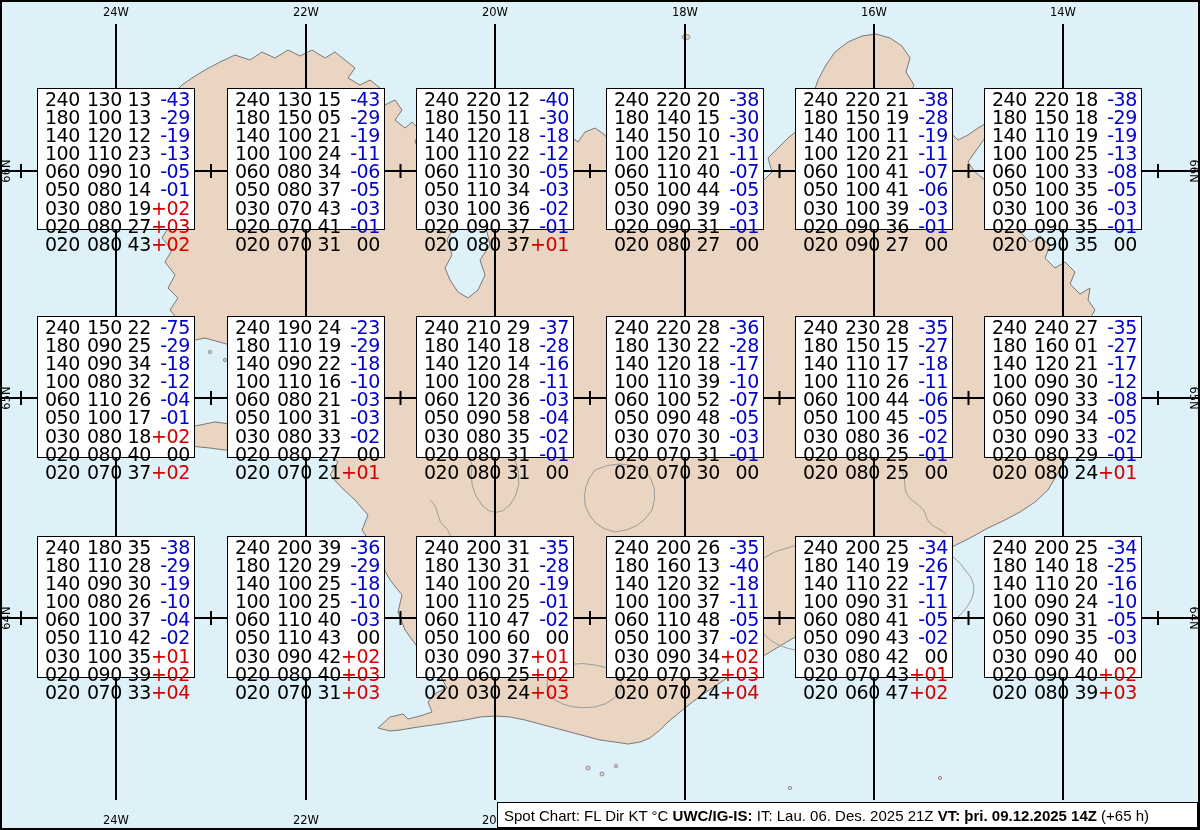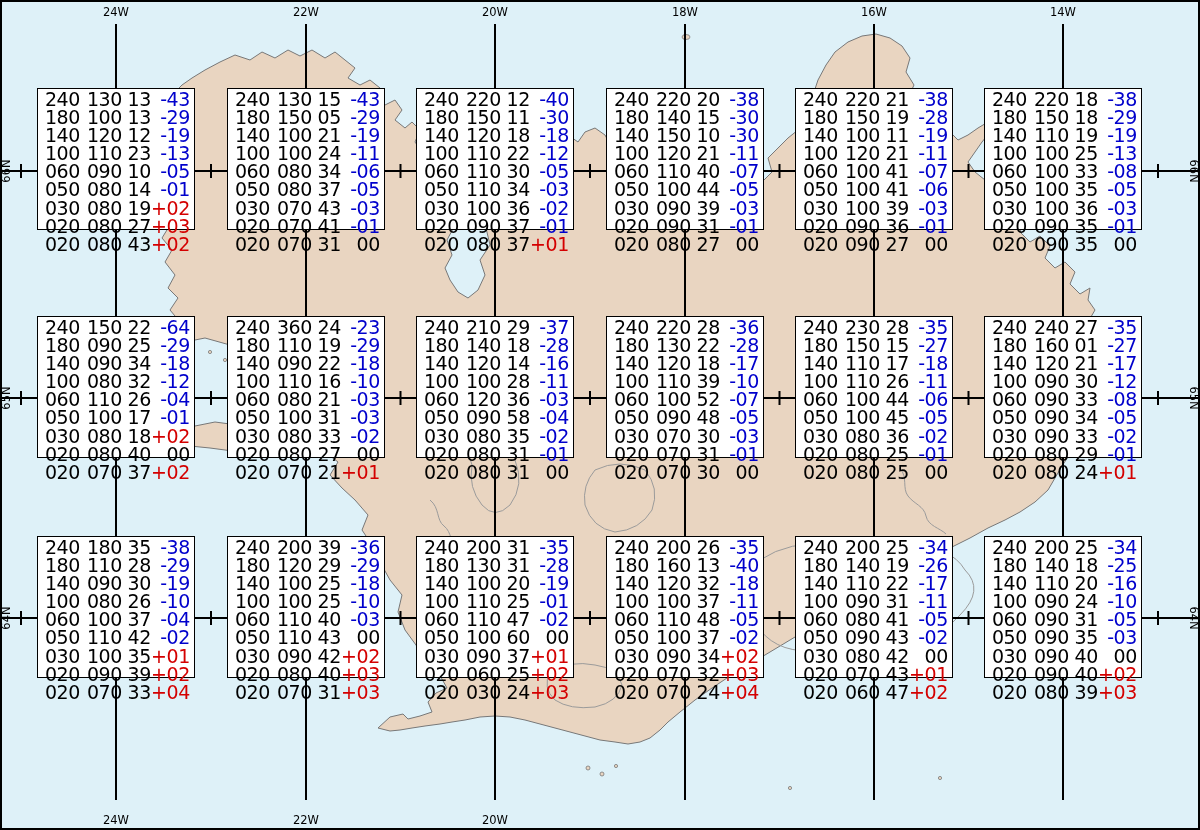--- a/index.html
+++ b/index.html
@@ -444,21 +444,21 @@
           <span class="cell">090</span>
           <span class="cell">35</span>
           <span class="cell">00</span>
         </div>
       </div>
       <div class="box" style="left: 37px; top: 316px;">
         <div class="drow">
           <span class="cell">240</span>
           <span class="cell">150</span>
           <span class="cell">22</span>
-          <span class="cell neg">-64</span>
+          <span class="cell neg">-75</span>
         </div>
         <div class="drow">
           <span class="cell">180</span>
           <span class="cell">090</span>
           <span class="cell">25</span>
           <span class="cell neg">-29</span>
         </div>
         <div class="drow">
           <span class="cell">140</span>
           <span class="cell">090</span>
@@ -498,21 +498,21 @@
         <div class="drow">
           <span class="cell">020</span>
           <span class="cell">070</span>
           <span class="cell">37</span>
           <span class="cell pos">+02</span>
         </div>
       </div>
       <div class="box" style="left: 227px; top: 316px;">
         <div class="drow">
           <span class="cell">240</span>
-          <span class="cell">360</span>
+          <span class="cell">190</span>
           <span class="cell">24</span>
           <span class="cell neg">-23</span>
         </div>
         <div class="drow">
           <span class="cell">180</span>
           <span class="cell">110</span>
           <span class="cell">19</span>
           <span class="cell neg">-29</span>
         </div>
         <div class="drow">
@@ -1113,13 +1113,14 @@
         </div>
         <div class="drow">
           <span class="cell">020</span>
           <span class="cell">080</span>
           <span class="cell">39</span>
           <span class="cell pos">+03</span>
         </div>
       </div>
     </div>
 
+  <div id="status-bar"><span>Spot Chart: FL Dir KT °C </span><span class="b">UWC/IG-IS:</span><span> IT: Lau. 06. Des. 2025 21Z </span><span class="b">VT: þri. 09.12.2025 14Z</span><span> (+65 h)</span></div>
 </div>
 
 </body></html>

